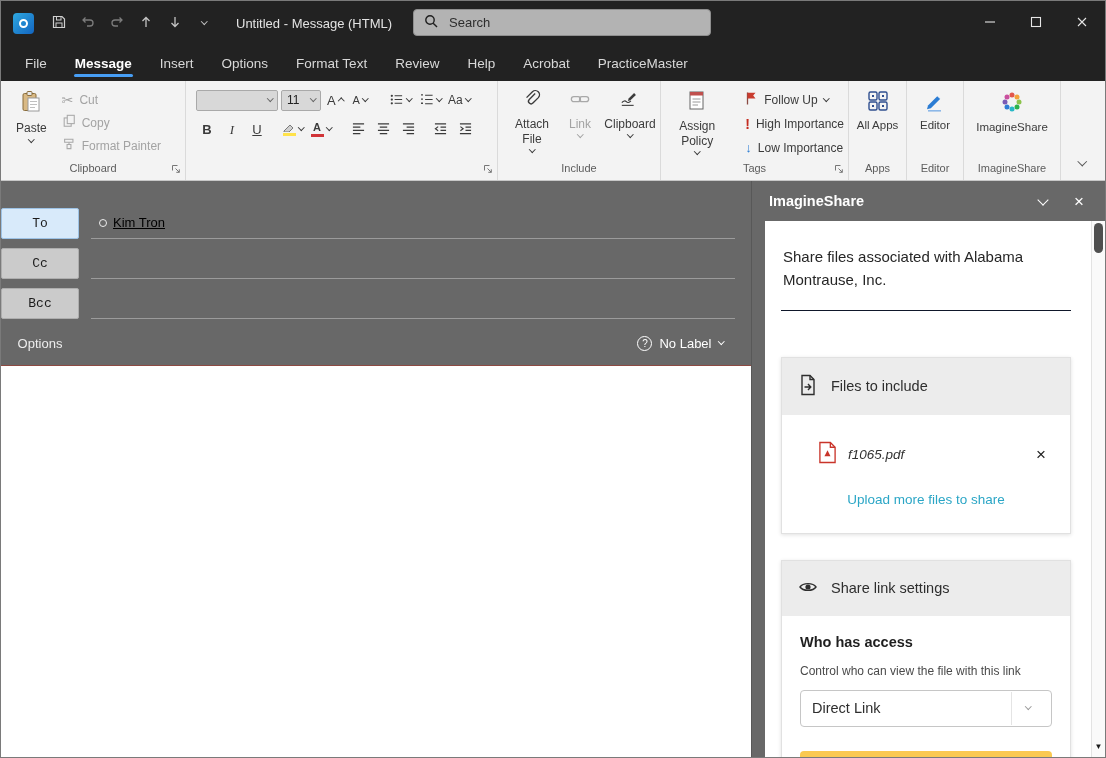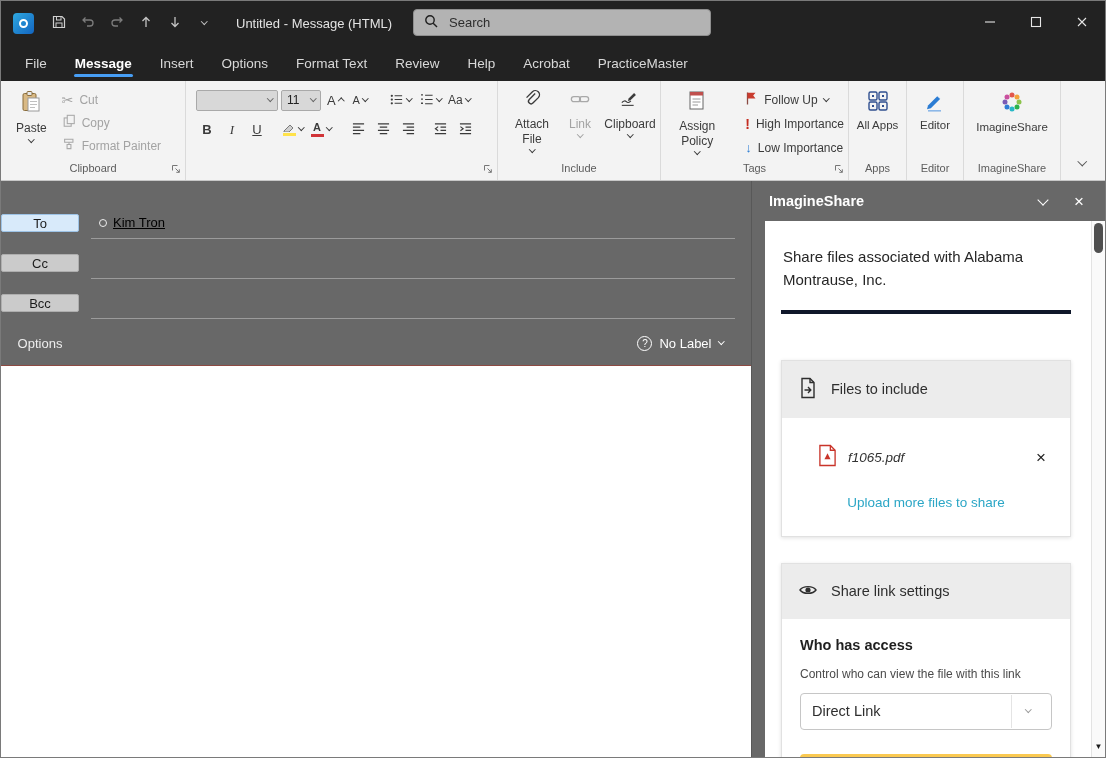--- a/index.html
+++ b/index.html
@@ -63,21 +63,21 @@
   .impB{color:#2b7cd3;font-weight:700;font-size:13px;line-height:1;}
 
   
   .content{flex:1;display:flex;min-height:0;}
   .compose{flex:1;display:flex;flex-direction:column;background:#686868;min-width:0;}
   .compose-header{flex:0 0 184px;display:flex;padding-top:22px;}
   .send-col{width:104px;display:flex;justify-content:center;align-items:flex-start;}
   .send-btn{width:48px;height:68px;background:#8f8f8f;border:1px solid #3f3f3f;border-radius:2px;display:flex;flex-direction:column;align-items:center;justify-content:center;gap:7px;font-size:12.5px;color:#111;font-family:inherit;margin-top:4px;}
   .fields{flex:1;margin-right:16px;display:flex;flex-direction:column;}
   .frow{height:40px;display:flex;align-items:center;}
-  .fbtn{width:78px;height:18px;background:#cbcbcb;border:1px solid #aeaeae;border-radius:2px;font-size:13px;color:#1c1c1c;font-family:Liberation Sans, sans-serif;}
+  .fbtn{width:78px;height:31px;background:#cbcbcb;border:1px solid #aeaeae;border-radius:2px;font-size:13px;color:#1c1c1c;font-family:Liberation Mono, monospace;}
   .fbtn.to{background:#d8eafa;border-color:#9dc3e6;}
   .ffield{flex:1;height:31px;margin-left:12px;border-bottom:1px solid #9b9b9b;display:flex;align-items:center;padding:0 4px;}
   .presence{width:8px;height:8px;border:1.5px solid #ededed;border-radius:50%;margin:0 6px 0 4px;flex:0 0 auto;}
   .recipient{color:#000000;font-size:13px;text-decoration:underline;}
   .subj-label{width:78px;text-align:center;font-size:13px;color:#ededed;}
   .ffield.nf{border-bottom:none;justify-content:flex-end;}
   .nolabel{display:flex;align-items:center;gap:7px;color:#fff;font-size:13px;margin-right:2px;background:none;border:none;font-family:inherit;}
   .qmark{width:15px;height:15px;border:1.3px solid #fff;border-radius:50%;font-size:10px;display:flex;align-items:center;justify-content:center;color:#fff;}
   .msg-body{flex:1;background:#fff;border-top:1px solid #8d4a42;}
 
@@ -85,21 +85,21 @@
   .pane{flex:0 0 354px;display:flex;flex-direction:column;background:#686868;border-left:1px solid #585858;min-height:0;}
   .pane-header{flex:0 0 40px;display:flex;align-items:center;padding:0 12px 0 17px;gap:8px;}
   .pane-title{color:#fff;font-size:14.5px;font-weight:700;flex:1;}
   .pane-hbtn{background:none;border:none;color:#fff;width:28px;height:28px;display:flex;align-items:center;justify-content:center;font-size:17px;font-family:inherit;line-height:1;}
   .pane-hbtn .chev{width:8px;height:8px;}
   .pane-row{flex:1;display:flex;min-height:0;}
   .pane-content{flex:1;margin-left:13px;background:#fff;overflow:hidden;padding:16px 20px 0 16px;}
   .pane-scroll{width:14px;background:#fafafa;border-left:1px solid #e3e3e3;position:relative;}
   .thumb{position:absolute;top:2px;left:2px;width:9px;height:30px;background:#4f4f4f;border-radius:5px;}
   .sb-down{position:absolute;bottom:2px;left:0;width:13px;height:18px;display:flex;align-items:center;justify-content:center;font-size:8px;color:#1a1a1a;background:none;border:none;padding:0;}
-  .pane-desc{font-size:15px;color:#262626;line-height:1.55;padding:8px 4px 18px 2px;border-bottom:4px solid #0f172a;}
+  .pane-desc{font-size:15px;color:#262626;line-height:1.55;padding:8px 4px 18px 2px;border-bottom:1px solid #0f172a;}
   .card{border:1px solid #e1e1e1;box-shadow:0 1px 4px rgba(0,0,0,.12);background:#fff;margin-top:46px;}
   .card.second{margin-top:26px;}
   .card-head{background:#ececec;padding:16px;display:flex;align-items:center;gap:13px;font-size:14.5px;color:#2e2e2e;}
   .file-row{display:flex;align-items:center;padding:26px 18px 6px 36px;}
   .fname{font-style:italic;font-size:13.5px;color:#333;margin-left:11px;}
   .fremove{margin-left:auto;background:none;border:none;font-size:17px;color:#222;font-family:inherit;line-height:1;}
   .upload-link{display:block;width:100%;text-align:center;color:#2ba6c6;font-size:13.5px;padding:18px 0 26px;background:none;border:none;font-family:inherit;}
   .card-body{padding:18px 18px 20px;}
   .who{font-size:14.5px;font-weight:700;color:#1f1f1f;margin-bottom:14px;}
   .ctrl{font-size:12px;color:#4a4a4a;margin-bottom:12px;}

